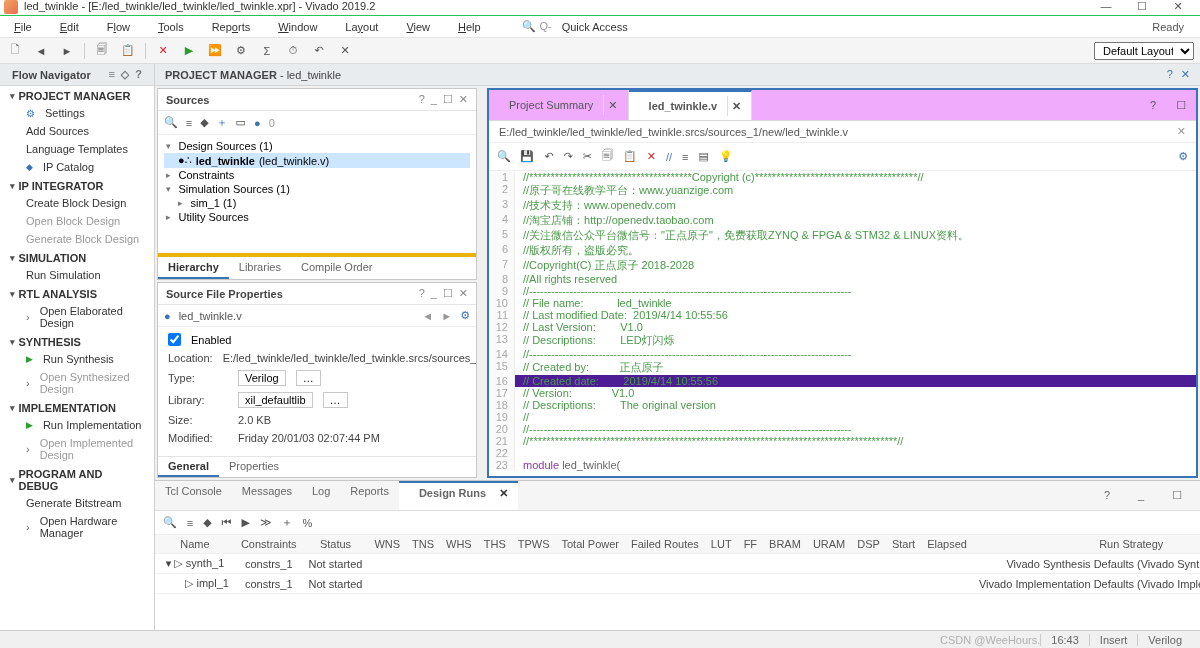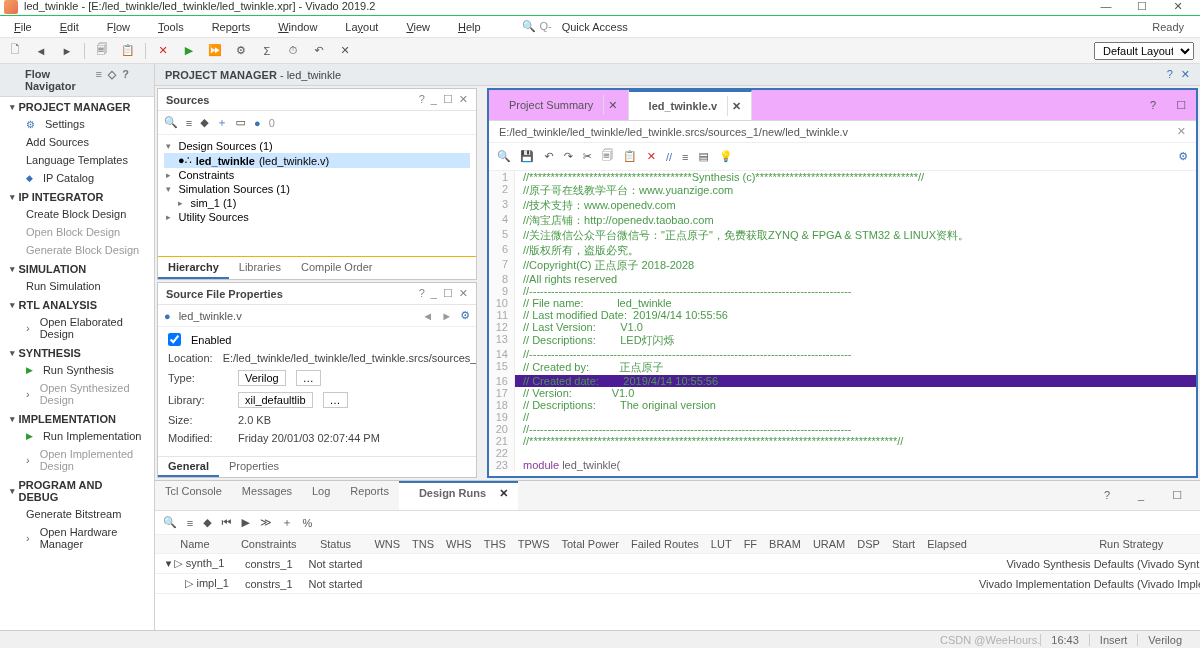--- a/index.html
+++ b/index.html
@@ -14,21 +14,21 @@
 .menubar .qa { margin-left: 14px; color: #999; display:flex; align-items:center; gap:4px;}
 .menubar .ready { margin-left: auto; color: #555; padding-right: 8px;}
 .toolbar { height: 26px; background: #f5f5f5; display: flex; align-items: center; padding: 0 6px; gap: 8px; border-bottom: 1px solid #ddd; }
 .toolbar .tbtn { width: 18px; height: 18px; display: flex; align-items: center; justify-content: center; color: #555; }
 .toolbar .sep { width: 1px; height: 16px; background: #ccc; }
 .toolbar .layoutsel { margin-left: auto; }
 .toolbar select { font-size: 11px; padding: 1px 4px; width: 100px; }
 .main { flex: 1; display: flex; overflow: hidden; }
 
 .flownav { width: 155px; background: #fff; border-right: 1px solid #d0d0d0; display: flex; flex-direction: column; overflow-y:auto; }
-.flownav .hdr { background: #e8ecef; padding: 4px 25px; display: flex; align-items: flex-start; font-weight: 600; color: #444; border-bottom:1px solid #d8d8d8;}
+.flownav .hdr { background: #e8ecef; padding: 4px 12px; display: flex; align-items: flex-end; font-weight: 600; color: #444; border-bottom:1px solid #d8d8d8;}
 .flownav .hdr .icons { margin-left: auto; display:flex; gap:6px; color:#777;}
 .flownav .sec { padding: 4px 10px 2px 10px; font-weight: 600; color: #333; display:flex; align-items:center; gap:4px;}
 .flownav .item { padding: 3px 10px 3px 26px; color: #333; display:flex; align-items:center; gap:6px;}
 .flownav .item.dim { color: #9a9a9a; }
 .flownav .run::before { content:"▶"; color:#2a9d2a; font-size:9px; margin-right:4px;}
 .flownav .gear::before { content:"⚙"; color:#3a74b8; margin-right:4px; font-size:10px;}
 .flownav .chip::before { content:"◆"; color:#3a74b8; margin-right:4px; font-size:9px;}
 .flownav .caret::before { content:"›"; color:#666; margin-right:4px;}
 .flownav .sec::before { content:"▾"; color:#555; font-size:9px;}
 
@@ -44,21 +44,21 @@
 .ptoolstrip { display:flex; align-items:center; gap:8px; padding:4px 6px; border-bottom:1px solid #eee; color:#555;}
 .ptoolstrip .circ { color:#3a74b8; }
 .tree { padding:4px 6px; overflow:auto; flex:1;}
 .tree .row { display:flex; align-items:center; gap:4px; padding:1px 2px;}
 .tree .row.sel { background:#cde6ff; }
 .tree .ind1 { padding-left:14px;}
 .tree .folder::before { content:"▸"; color:#777; font-size:9px; margin-right:4px;}
 .tree .folderopen::before { content:"▾"; color:#777; font-size:9px; margin-right:4px;}
 .leftcol { width: 320px; display:flex; flex-direction:column; gap:2px;}
 .sources { flex:1; }
-.srctabs { display:flex; border-top:1px solid #eab308;margin-top:12px;}
+.srctabs { display:flex; border-top:4px solid #eab308;margin-top:12px;}
 .srctabs span { padding:4px 10px; color:#666; }
 .srctabs span.active { border-bottom:2px solid #3a74b8; color:#333; font-weight:600;}
 .props { height: 196px; }
 .props .body { padding:6px 10px; overflow:auto; flex:1; display:flex; flex-direction:column; gap:6px;}
 .props .row2 { display:flex; align-items:center; gap:10px;}
 .props .lbl { width:60px; color:#444;}
 .props .val { color:#444; }
 .props .fld { background:#fff; border:1px solid #c8c8c8; padding:1px 6px;}
 .props .tabs { display:flex; border-top:1px solid #e4e4e4;}
 .props .tabs span { padding:3px 10px; color:#666;}
@@ -303,21 +303,21 @@
             <span>🗐</span>
             <span>📋</span>
           <span style="color:#d22">✕</span>
           <span style="color:#4a7ab8">//</span>
           <span>≡</span>
             <span>▤</span>
           <span>💡</span>
           <span class="gear">⚙</span>
         </div>
         <div class="code" id="code">
-            <div class="line"><span class="ln">1</span><span class="tx"><span class="cmt">//**************************************Synthesis (c)**************************************//</span></span></div>
+            <div class="line"><span class="ln">1</span><span class="tx"><span class="cmt">//**************************************Copyright (c)**************************************//</span></span></div>
             <div class="line"><span class="ln">2</span><span class="tx"><span class="cmt">//原子哥在线教学平台：www.yuanzige.com</span></span></div>
             <div class="line"><span class="ln">3</span><span class="tx"><span class="cmt">//技术支持：www.openedv.com</span></span></div>
             <div class="line"><span class="ln">4</span><span class="tx"><span class="cmt">//淘宝店铺：http://openedv.taobao.com</span></span></div>
             <div class="line"><span class="ln">5</span><span class="tx"><span class="cmt">//关注微信公众平台微信号："正点原子"，免费获取ZYNQ &amp; FPGA &amp; STM32 &amp; LINUX资料。</span></span></div>
             <div class="line"><span class="ln">6</span><span class="tx"><span class="cmt">//版权所有，盗版必究。</span></span></div>
             <div class="line"><span class="ln">7</span><span class="tx"><span class="cmt">//Copyright(C) 正点原子 2018-2028</span></span></div>
             <div class="line"><span class="ln">8</span><span class="tx"><span class="cmt">//All rights reserved</span></span></div>
             <div class="line"><span class="ln">9</span><span class="tx"><span class="cmt">//----------------------------------------------------------------------------------------</span></span></div>
             <div class="line"><span class="ln">10</span><span class="tx"><span class="cmt">// File name:           led_twinkle</span></span></div>
             <div class="line"><span class="ln">11</span><span class="tx"><span class="cmt">// Last modified Date:  2019/4/14 10:55:56</span></span></div>

